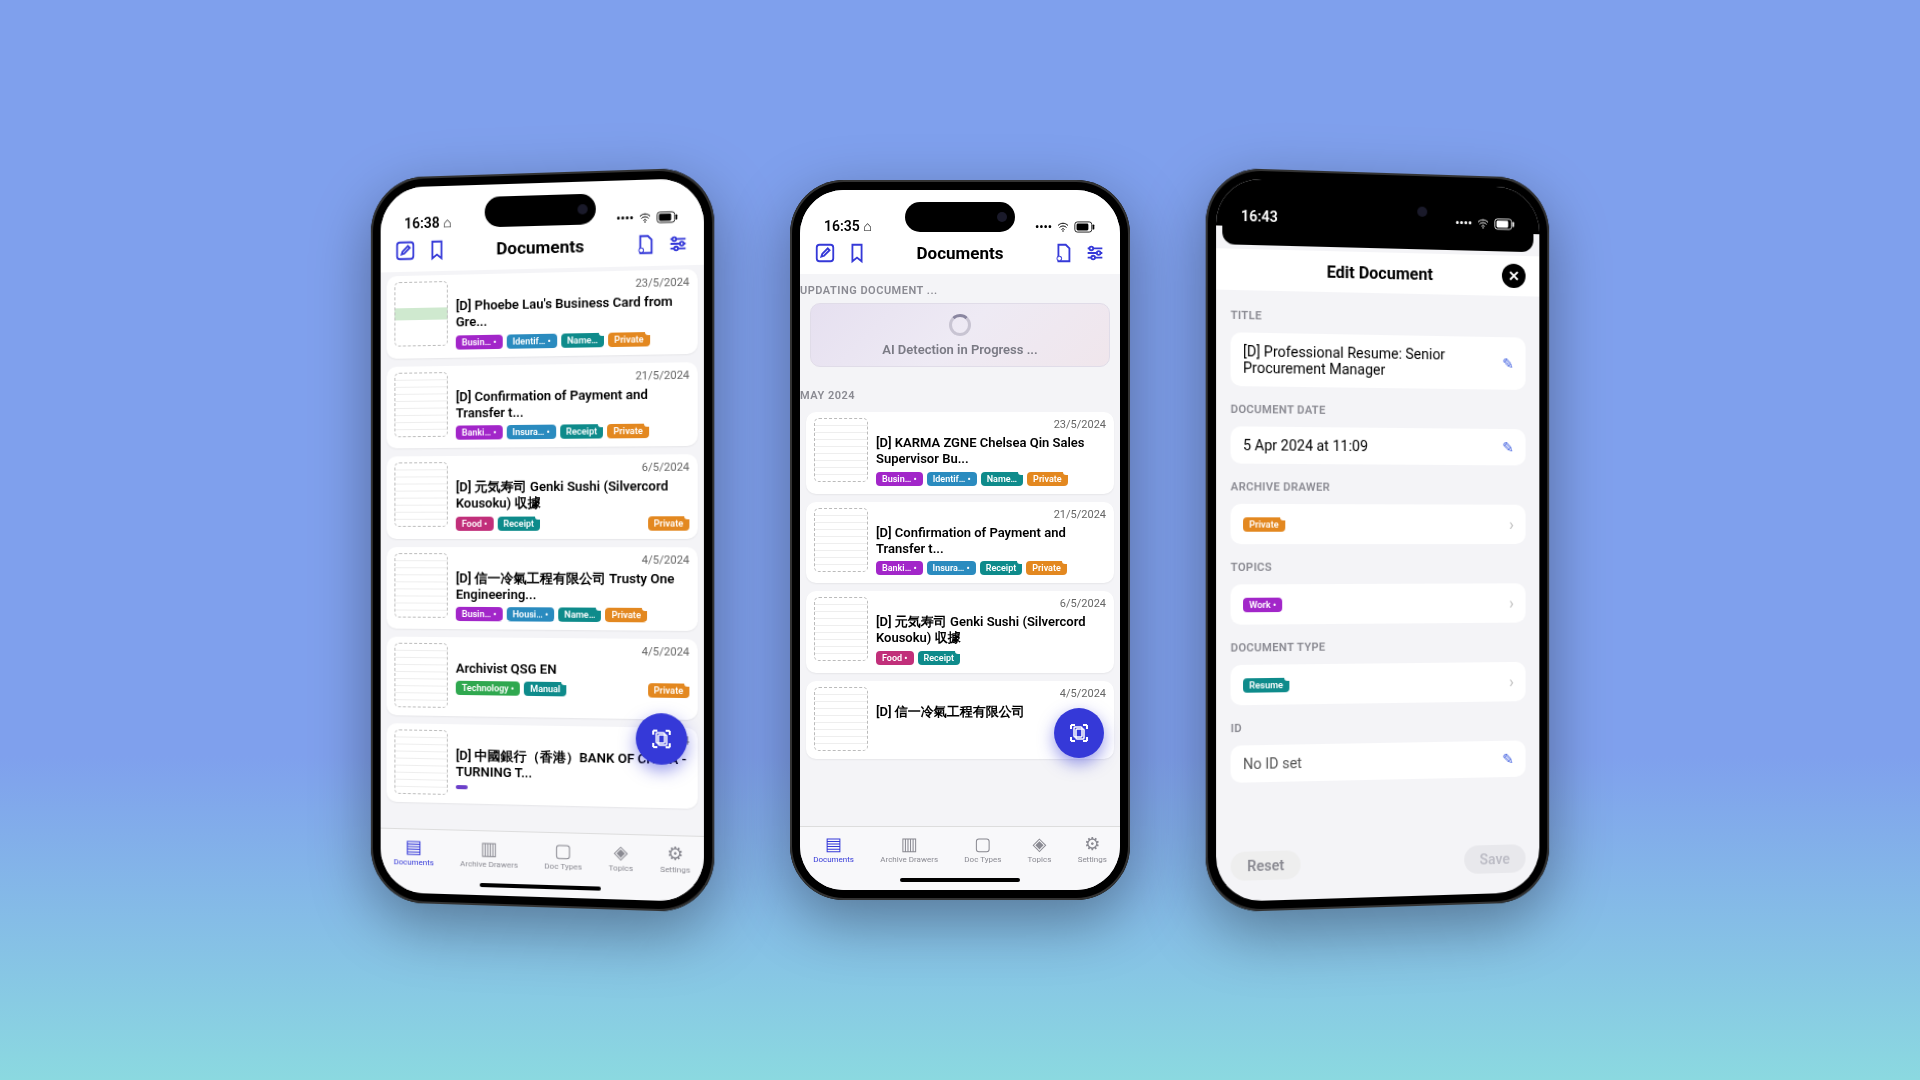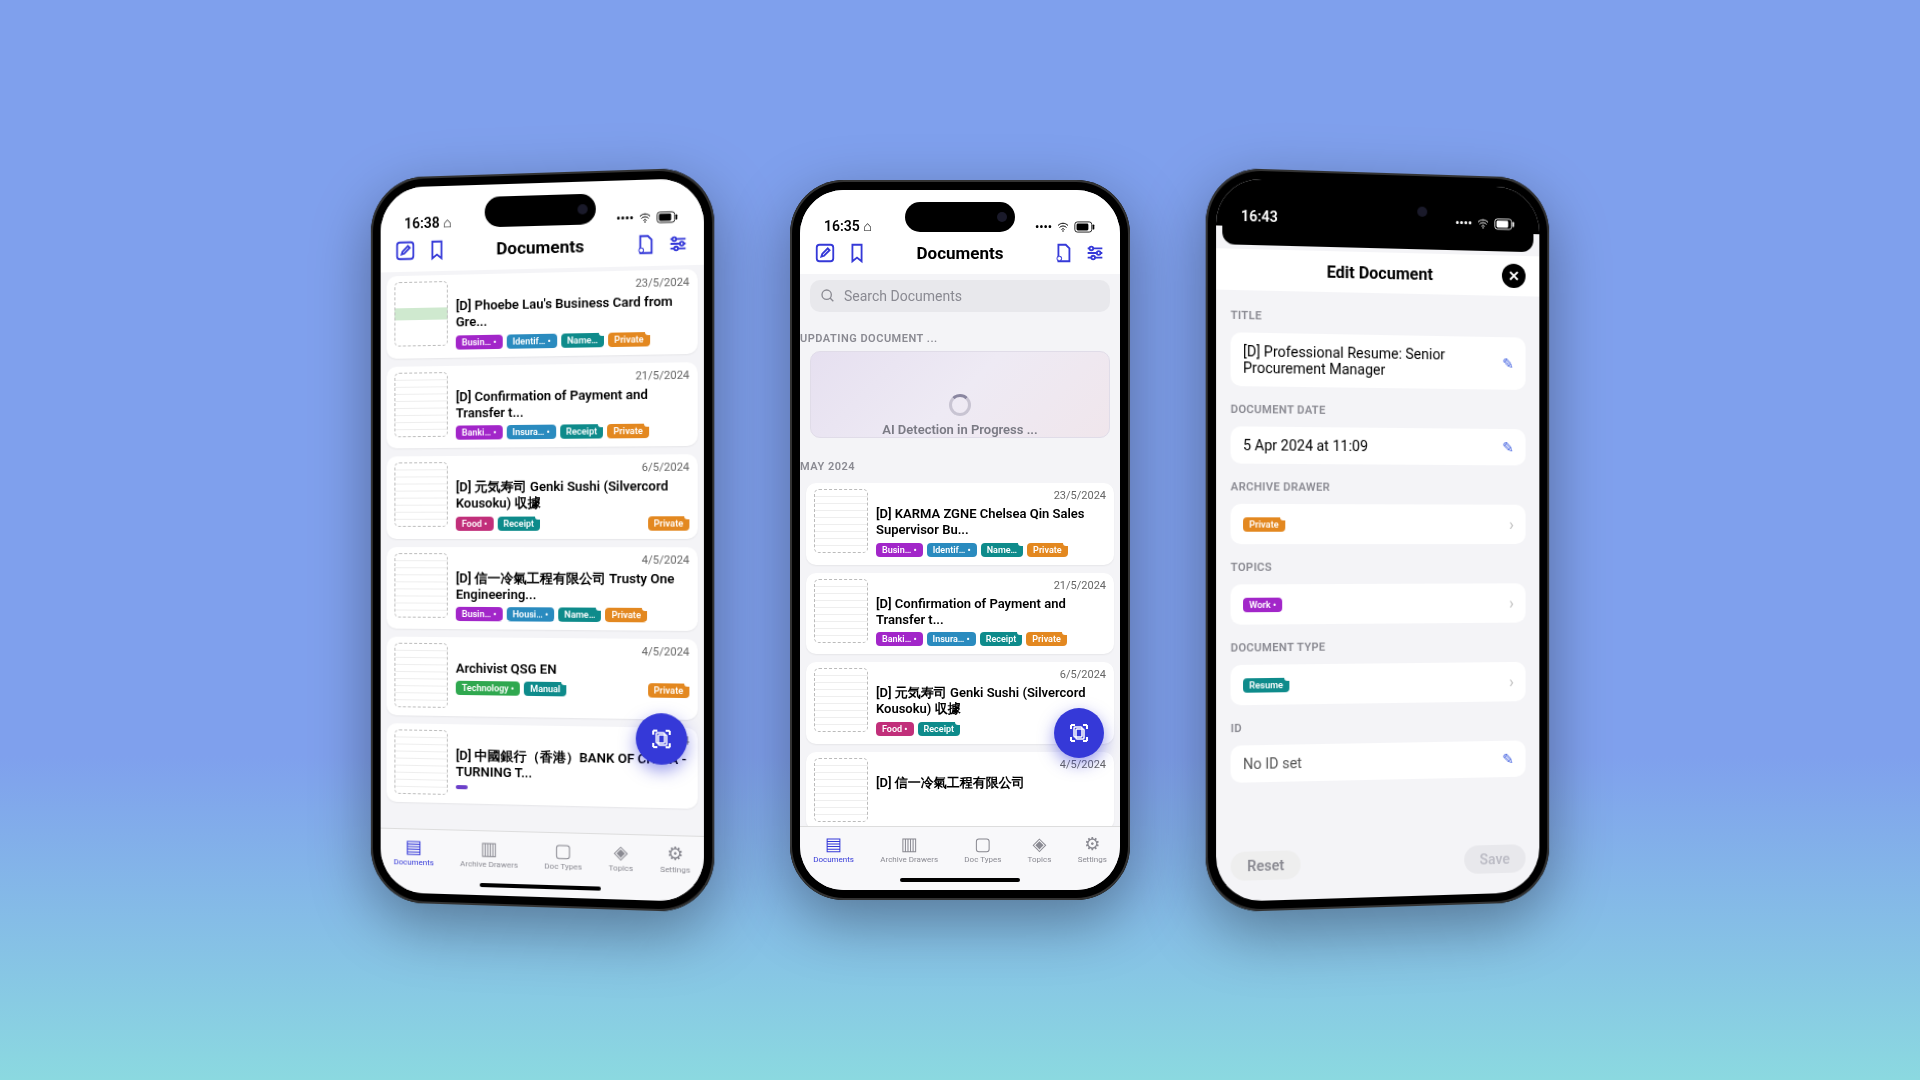--- a/index.html
+++ b/index.html
@@ -124,23 +124,23 @@
   }
   .search {
     margin:6px 10px 10px 10px; background:#e8e8ec; border-radius:10px;
     display:flex;align-items:center;gap:8px;padding:8px 10px;color:#8a8a92;font-size:14px;
   }
   .section-label {
     font-size:11px;color:#8a8a92;font-weight:600;letter-spacing:.5px;
     padding:10px 16px 6px 0;
   }
   .ai-card {
-    margin:0 10px 12px 10px; height:87px; border-radius:10px;
+    margin:0 10px 12px 10px; height:64px; border-radius:10px;
     background:linear-gradient(135deg,#e6e0f0,#eeeaf4,#f0e6ec);
-    display:flex;flex-direction:column;align-items:center;justify-content:flex-end;gap:6px;
+    display:flex;flex-direction:column;align-items:center;justify-content:center;gap:6px;
     color:#7a7a84;font-size:13px;font-weight:600;
     border:1px solid #e0dce8;
   }
   .spinner {
     width:22px;height:22px;border:3px solid #c8c4d2;border-top-color:#8a86a0;border-radius:50%;
   }
 
   
   .edit-header{background:#fff;padding:8px 14px;display:flex;align-items:center;gap:8px;}
   .edit-title{flex:1;text-align:center;font-size:16px;font-weight:700;}
@@ -347,27 +347,20 @@
           <path d="M8 16v4M6 18h4" stroke="#fff"></path>
         </svg>
       <svg class="ticon" viewBox="0 0 24 24">
           <path d="M4 7h16M4 12h16M4 17h16"></path>
           <circle cx="8" cy="7" r="2" fill="#fff"></circle>
           <circle cx="16" cy="12" r="2" fill="#fff"></circle>
           <circle cx="10" cy="17" r="2" fill="#fff"></circle>
         </svg>
     </div>
     <div class="content">
-      <div class="search">
-        <svg width="16" height="16" viewBox="0 0 24 24">
-            <circle cx="10" cy="10" r="7" stroke="#8a8a92" stroke-width="2" fill="none"></circle>
-            <path d="M20 20l-5-5" stroke="#8a8a92" stroke-width="2"></path>
-          </svg>
-        <span>Search Documents</span>
-      </div>
       <div class="section-label">UPDATING DOCUMENT ...</div>
       <div class="ai-card">
         <div class="spinner"></div>
         <span>AI Detection in Progress ...</span>
       </div>
       <div class="section-label">MAY 2024</div>
       <div class="list" id="p2-list">
           <div class="doc-row">
             <div class="thumb"></div>
             <div class="doc-info">

